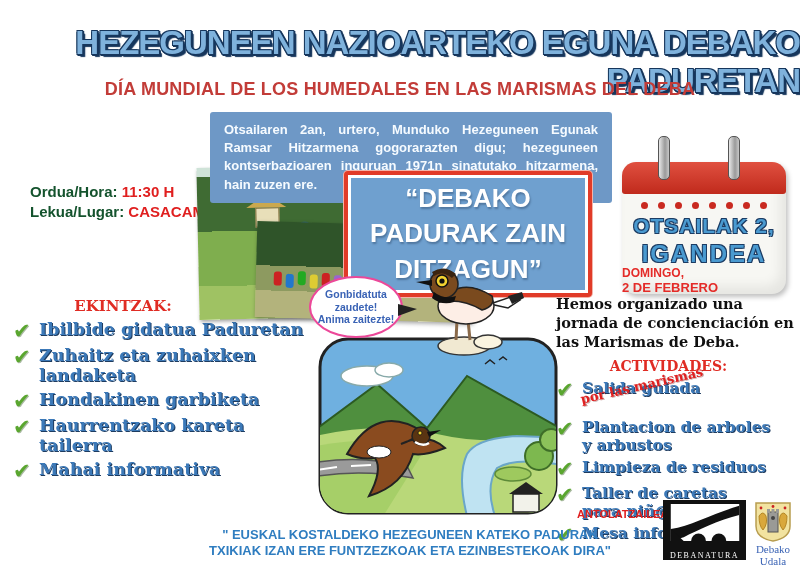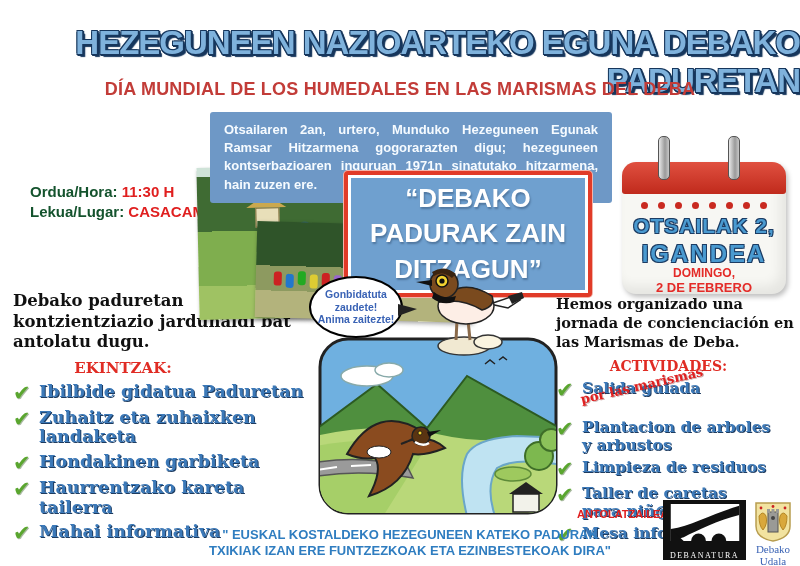--- a/index.html
+++ b/index.html
@@ -61,21 +61,21 @@
     background:linear-gradient(#e05040,#c02a1c);border-radius:14px 14px 3px 3px;}
   .calendar .ring{position:absolute;top:0;width:10px;height:42px;border-radius:5px;
     background:linear-gradient(90deg,#e8e8e8,#9a9a9a 60%,#c8c8c8);border:1px solid #555;}
   .r1{left:36px;} .r2{left:106px;}
   .calendar .dots{position:absolute;left:0;top:66px;width:164px;display:flex;justify-content:center;gap:10px;}
   .calendar .dots i{width:7px;height:7px;border-radius:50%;background:#c92a20;display:block;}
   .cal-l1,.cal-l2{position:absolute;left:0;width:164px;text-align:center;font-weight:bold;color:#4a9ad0;
     text-shadow:1px 1px 0 #1c3c63,-1px -1px 0 #1c3c63,1px -1px 0 #1c3c63,-1px 1px 0 #1c3c63;}
   .cal-l1{top:78px;font-size:21px;letter-spacing:1px;}
   .cal-l2{top:104px;font-size:24px;letter-spacing:2px;}
-  .cal-l3,.cal-l4{position:absolute;left:0;width:164px;text-align:center;font-weight:bold;color:#e42b28;}
+  .cal-l3,.cal-l4{position:absolute;left:0;width:164px;text-align:left;font-weight:bold;color:#e42b28;}
   .cal-l3{top:130px;font-size:12px;}
   .cal-l4{top:144px;font-size:13px;}
   
   .schedule{position:absolute;left:30px;top:182px;font-size:15px;font-weight:bold;line-height:1.35;}
   .schedule .lbl{color:#14532d;}
   .schedule .val{color:#e01f1f;}
   
   .col-left{position:absolute;left:13px;top:291px;width:302px;}
   .col-right{position:absolute;left:556px;top:295px;width:242px;}
   .para{font-family:"DejaVu Serif",serif;font-weight:bold;color:#111;margin:0;}
@@ -91,21 +91,21 @@
   .item-text{font-family:"DejaVu Serif",serif;font-weight:bold;color:#3c79b8;
     text-shadow:1px 1px 0 #1e3c60;line-height:1.12;}
   .col-left .item-text{font-size:17.5px;}
   .col-right .item-text{font-size:15.5px;}
   .col-right ul.checklist{width:215px;}
   .slanted-red{display:inline-block;color:#e02020;font-size:13px;
     transform:rotate(-13deg) translate(2px,-6px);transform-origin:left bottom;
     text-shadow:1px 1px 0 rgba(100,10,10,.35);}
   
   .bubble{position:absolute;left:309px;top:276px;width:90px;height:58px;z-index:5;
-    background:#ffffff;border:2px solid #000000;border-radius:50%;
+    background:#ffffff;border:2px solid #ec4899;border-radius:50%;
     display:flex;flex-direction:column;align-items:center;justify-content:center;}
   .bubble .tail{position:absolute;right:-16px;top:26px;width:0;height:0;
     border-top:5px solid transparent;border-bottom:7px solid transparent;border-left:19px solid #222;}
   .bubble span{color:#3a63b5;font-size:10.5px;font-weight:bold;line-height:1.2;}
   
   .plover{position:absolute;left:412px;top:258px;z-index:4;}
   .cartoon{position:absolute;left:317px;top:336px;z-index:2;}
   
   .organizers-label{position:absolute;left:577px;top:508px;font-size:11px;font-weight:bold;color:#e02020;}
   .logo-debanatura{position:absolute;left:663px;top:500px;width:83px;height:60px;background:#111;
@@ -231,21 +231,20 @@
       <path d="M30,118 Q60,66 106,96 Q96,104 84,108 Q110,96 128,112 Q108,120 96,118 Q86,150 52,160 Q66,134 58,122 Q44,124 30,118 Z" fill="#8a4b1f" stroke="#222" stroke-width="2"></path>
       <ellipse cx="62" cy="116" rx="12" ry="6" fill="#fff" stroke="#222" stroke-width="1"></ellipse>
       <circle cx="104" cy="100" r="9" fill="#5a3412" stroke="#222" stroke-width="1.5"></circle>
       <path d="M98,106 q8,5 14,1" stroke="#fff" stroke-width="2.5" fill="none"></path>
       <path d="M110,96 L124,94 L112,101 Z" fill="#111"></path>
       <circle cx="103" cy="97" r="2" fill="#f2d230" stroke="#111" stroke-width="0.8"></circle>
     </g>
   </svg>
 
   <div class="col-left">
-    <p class="para">Debako paduretan kontzientziazio jardunaldi bat antolatu dugu.</p>
     <div class="list-heading">EKINTZAK:</div>
     <ul class="checklist">
       <li>
         <span class="check">✔</span>
         <span class="item-text">Ibilbide gidatua Paduretan</span>
         </li>
       <li>
         <span class="check">✔</span>
         <span class="item-text">Zuhaitz eta zuhaixken landaketa</span>
         </li>

